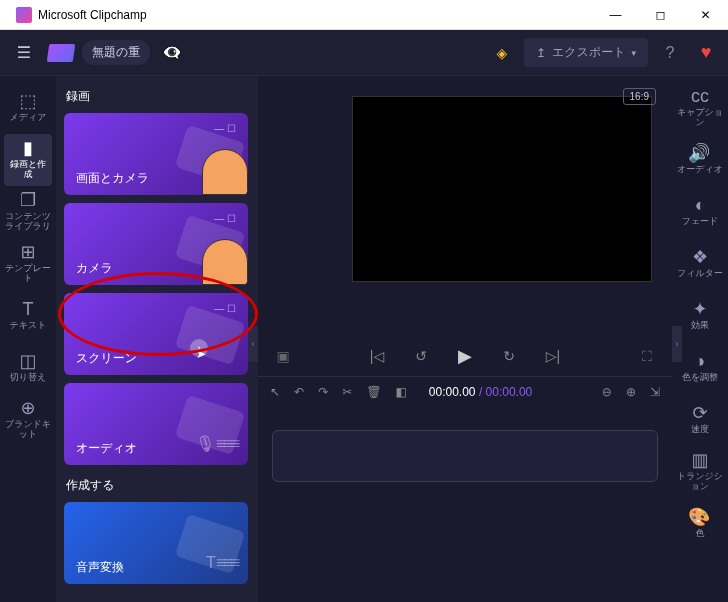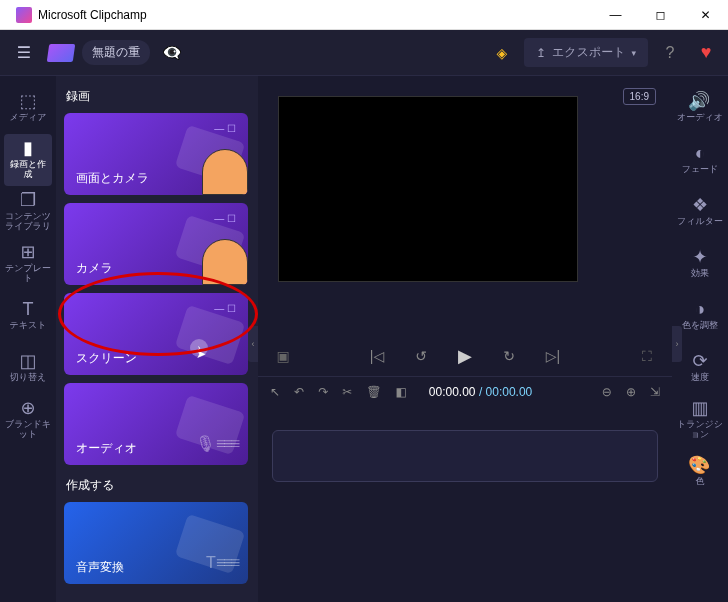--- a/index.html
+++ b/index.html
@@ -165,21 +165,21 @@
   }
 
   
   .center {
     flex:1;
     display:flex; flex-direction:column;
     position:relative;
   }
   .preview-row {
     flex: 0 0 260px;
-    display:flex; align-items:flex-start; justify-content:flex-start;
+    display:flex; align-items:flex-start; justify-content:flex-end;
     padding:20px 20px 4px 20px;
     position:relative;
   }
   .aspect-chip {
     position:absolute; top:12px; right:16px;
     border:1px solid #5a5a80; border-radius:3px;
     padding:2px 6px; font-size:10px; color:#c4c4de;
     cursor:pointer;
   }
   .preview {
@@ -197,21 +197,21 @@
     color:#666;
   }
   .timeline-tools {
     height:30px;
     display:flex; align-items:center; gap:14px;
     padding:0 12px; color:#888; font-size:12px;
     border-top:1px solid #2a2a44;
   }
   .timeline-tools .tt { cursor:pointer; }
   .tc-current { color:#fff; }
-  .tc-total { color:#7dd3fc; }
+  .tc-total { color:#8b5cf6; }
   .timeline-tools .right { margin-left:auto; display:flex; gap:14px; align-items:center; }
   .timeline-area {
     flex:1;
     padding:24px 14px;
   }
   .track {
     height:52px;
     border:1px solid #3a3a5a;
     border-radius:6px;
     background:#20203a;
@@ -375,20 +375,24 @@
 
     <div class="timeline-area">
       <div class="track"></div>
     </div>
 
     <div class="collapse-handle" style="right:-10px; top:250px; border-radius:0 3px 3px 0;">›</div>
   </div>
 
   <div class="proprail">
     <div class="toolbtn">
+      <div class="ti">cc</div>
+      <div>キャプション</div>
+    </div>
+    <div class="toolbtn">
       <div class="ti">🔊</div>
       <div>オーディオ</div>
     </div>
     <div class="toolbtn">
       <div class="ti">◐</div>
       <div>フェード</div>
     </div>
     <div class="toolbtn">
       <div class="ti">❖</div>
       <div>フィルター</div>

